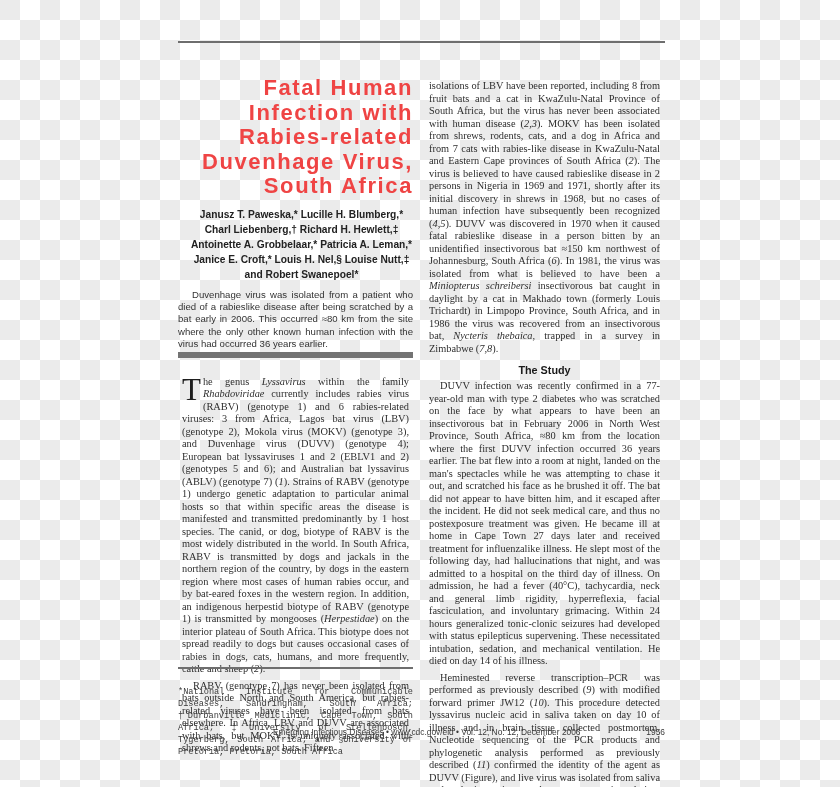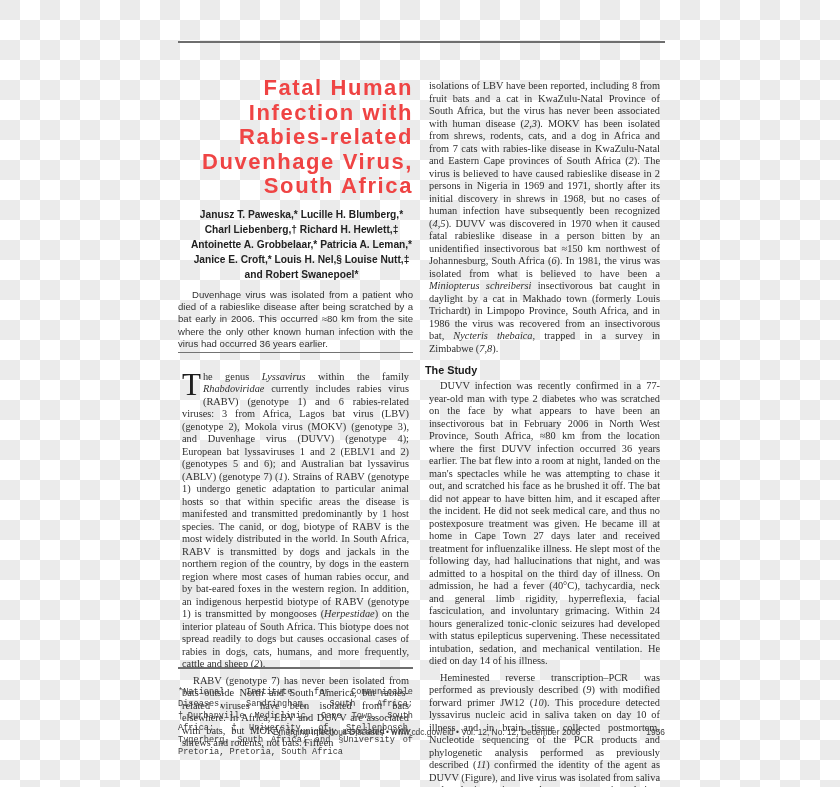--- a/index.html
+++ b/index.html
@@ -28,21 +28,21 @@
     font-size: 22px; line-height: 24.5px; text-align: right;
     letter-spacing: 1.6px; color: #ef4444; margin: 0 0 8px 0;
   }
   .authors {
     font-family: "Liberation Sans", sans-serif; font-weight: bold;
     font-size: 10.2px; line-height: 15.2px; text-align: center; color: #222;
     margin: 0 0 6px 12px;
   }
   .abstract {
     font-family: "Liberation Sans", sans-serif; font-size: 9.6px; line-height: 12.4px;
-    text-align: justify; color: #333; padding-bottom: 1px; border-bottom: 1px solid #737373;
+    text-align: justify; color: #333; padding-bottom: 1px; border-bottom: 6px solid #737373;
     text-indent: 14px;
   }
   .body-text {
     font-size: 10.35px; line-height: 12.5px; text-align: justify; color: #2e2e2e;
   }
   .body-text p { margin: 4px; text-indent: 11px; }
   .body-text p.first { text-indent: 0; }
   .dropcap {
     float: left; font-size: 31px; line-height: 24px; margin: 2px 2px 0 0; color: #1e1e1e;
   }
@@ -50,21 +50,21 @@
   .footnote-rule { height: 2px; background: #6e6e6e; margin: 0; }
   .footnotes {
     position: absolute; left: 0; top: 667px; width: 235px;
   }
   .footnote-text {
     font-family: Liberation Mono, monospace; font-size: 8.6px; line-height: 12px;
     color: #3a3a3a; text-align: justify; margin-top: 17px;
   }
   .section-head {
     font-family: "Liberation Sans", sans-serif; font-weight: bold; font-size: 10.8px;
-    color: #1a1a1a; margin: 9px 0 1px 0;
+    color: #1a1a1a; margin: 9px 0 1px 0; text-align: center;
   }
   .footer {
     position: absolute; left: 0; top: 727px; width: 487px;
     font-family: "Liberation Sans", sans-serif; font-size: 8.4px; color: #3a3a3a;
   }
   .footer .journal { position: absolute; left: 95px; top: 0; white-space: nowrap; }
   .footer .pagenum { position: absolute; right: 0; top: 0; }
   i { font-style: italic; }
 </style>
 </head>

